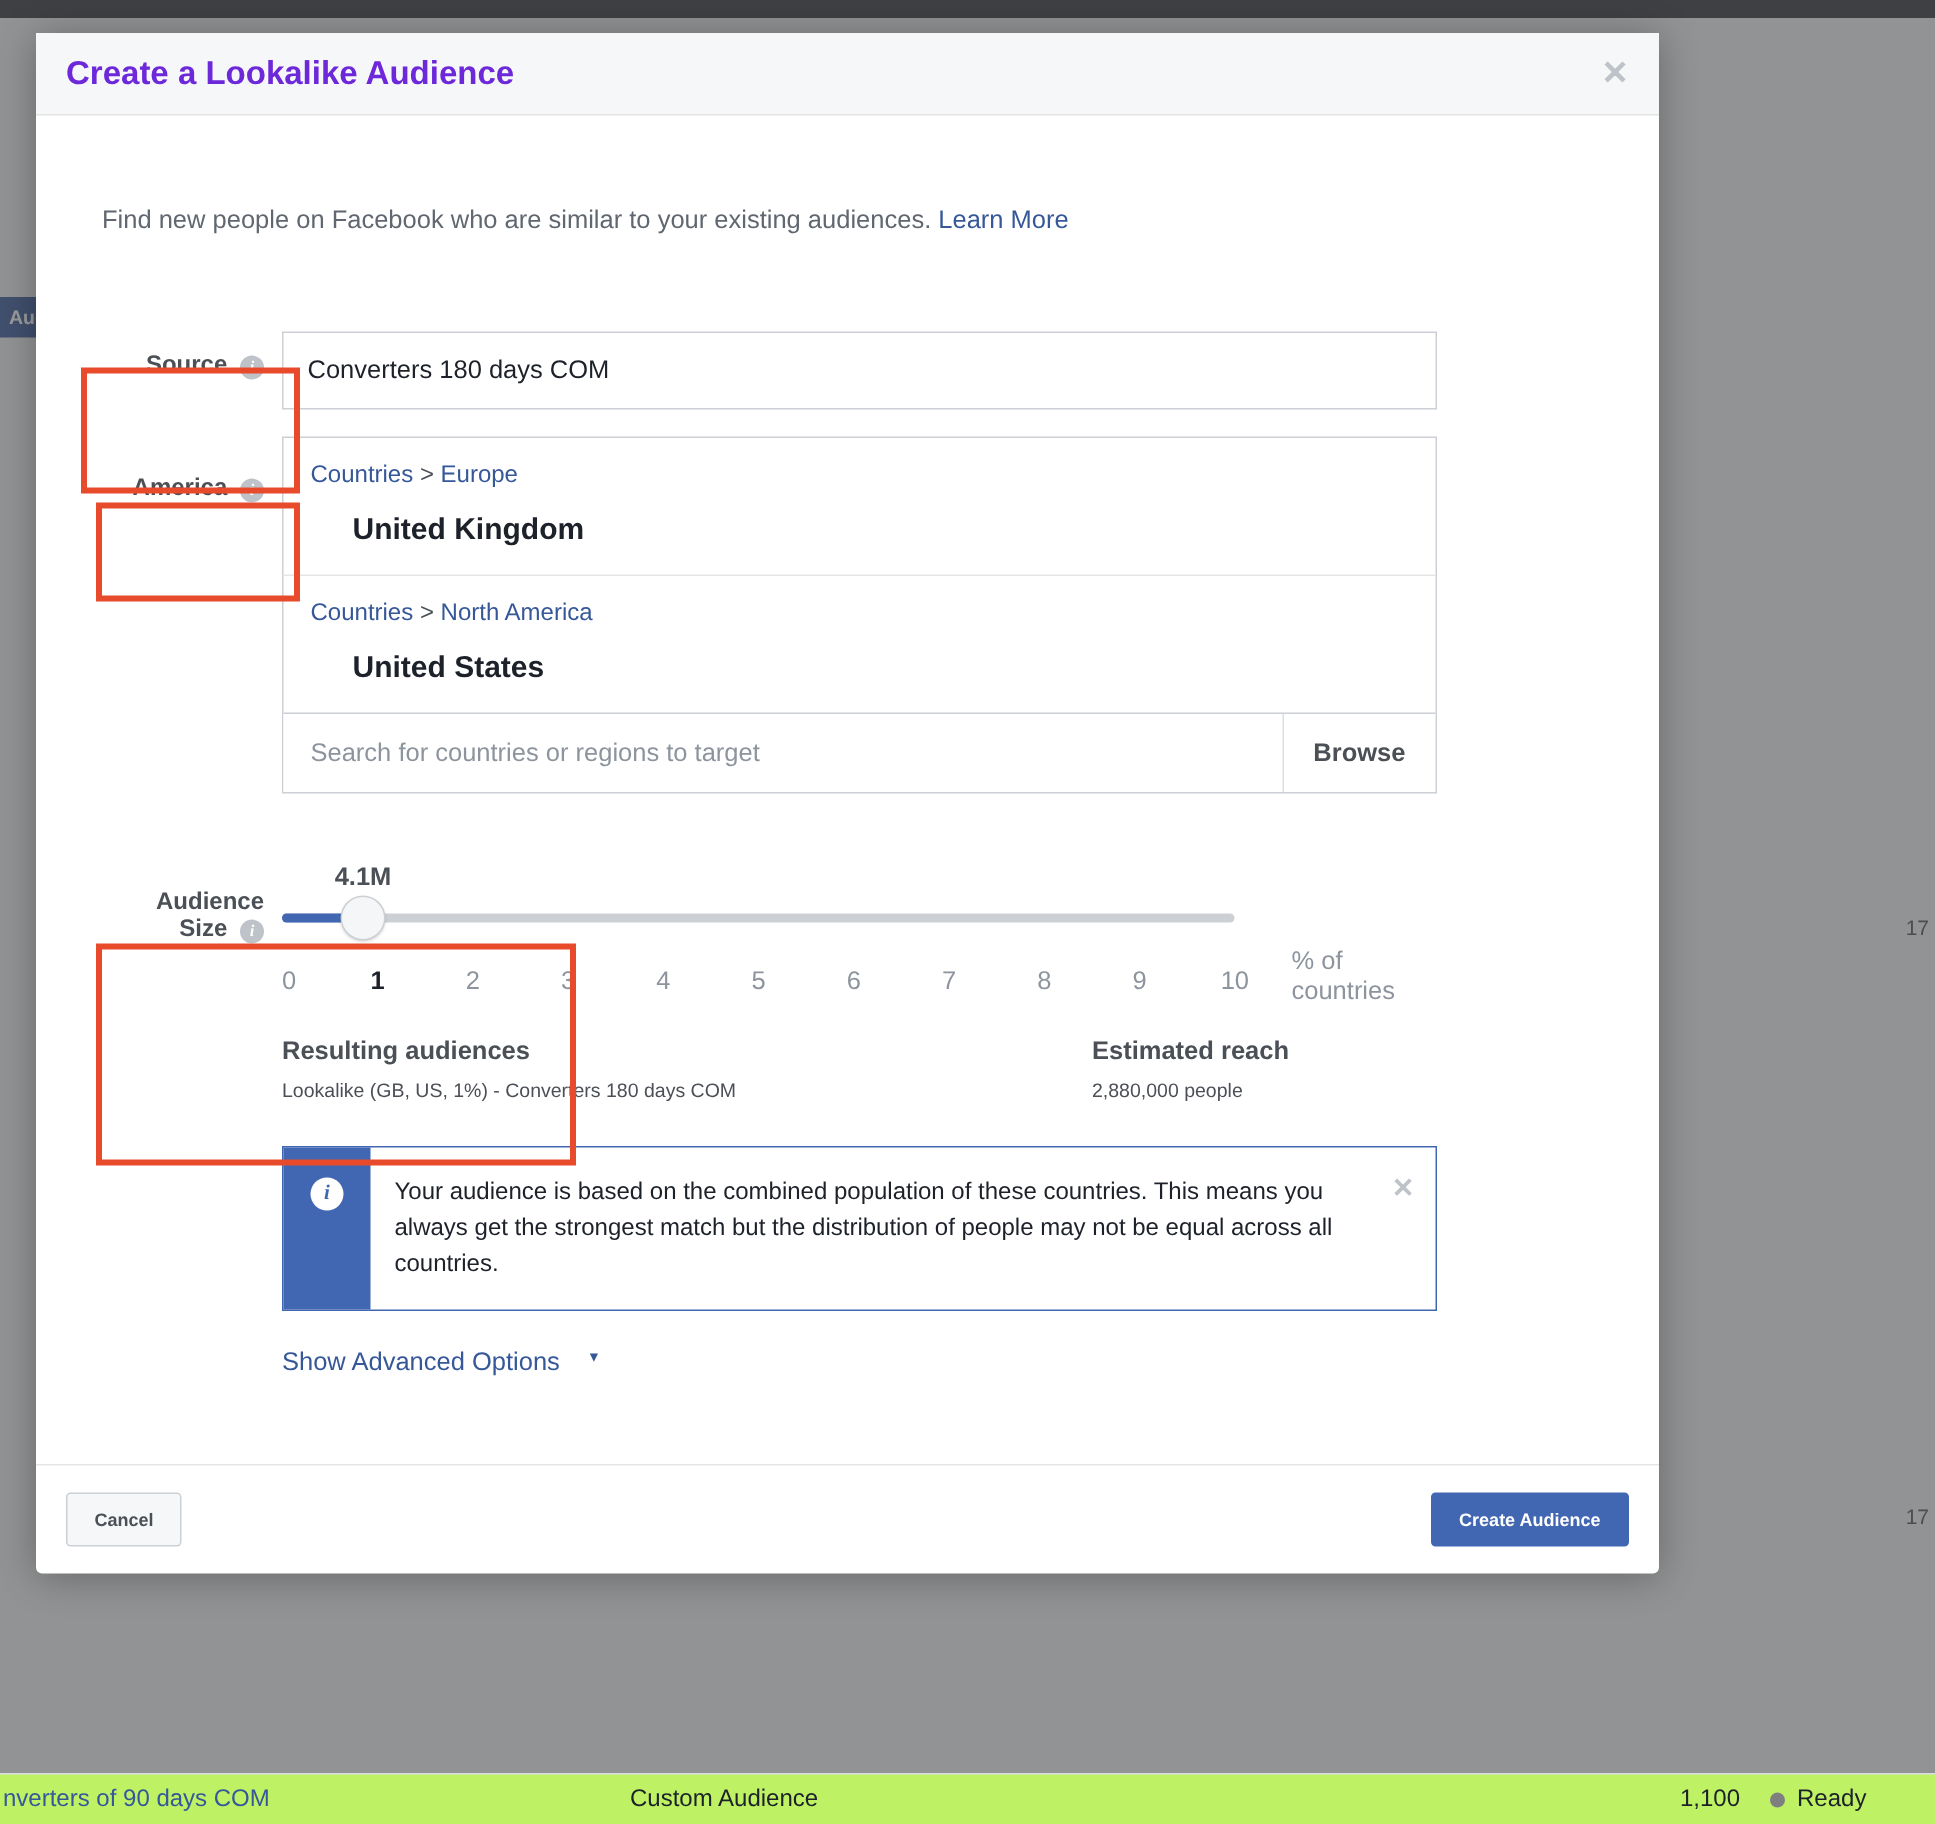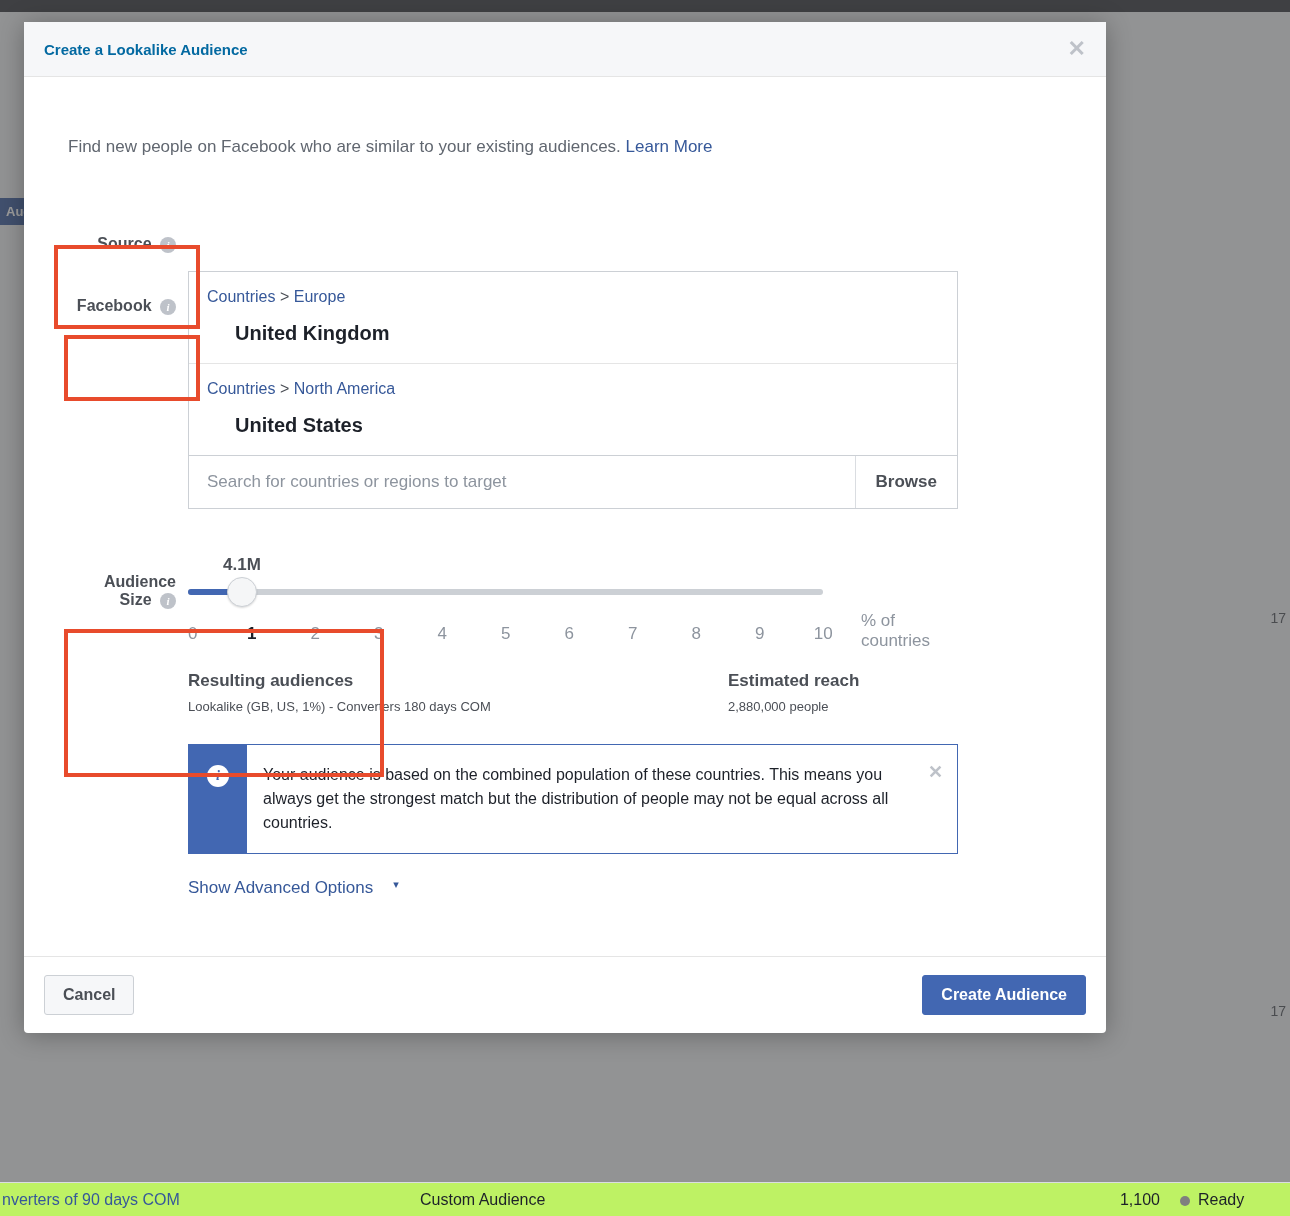--- a/index.html
+++ b/index.html
@@ -27,21 +27,21 @@
     border-radius: 4px;
     box-shadow: 0 2px 26px rgba(0,0,0,.3);
     display: flex; flex-direction: column;
   }
   .modal-header {
     padding: 14px 20px;
     border-bottom: 1px solid #e5e5e5;
     background: #f6f7f9;
     display: flex; justify-content: space-between; align-items: center;
   }
-  .modal-title { font-size: 15px; font-weight: 700; color:#0369a1; }
+  .modal-title { font-size: 22px; font-weight: 700; color:#6d28d9; }
   .close-x { color:#bec2c9; font-size:22px; font-weight:700; cursor:pointer; }
   .modal-body { padding: 60px 44px 10px 44px; }
   .intro { text-align: left; color:#616770; font-size:17px; margin-bottom: 64px; }
   .intro a { color:#365899; text-decoration:none; }
   .row { display:flex; align-items:flex-start; margin-bottom: 18px; }
   .row-label {
     width: 120px; text-align:right; padding-right:12px;
     color:#4b4f56; font-weight:700; font-size:16px;
     padding-top: 14px;
     position: relative;
@@ -99,21 +99,21 @@
   .note-box { width:770px; margin-top:30px; border:1px solid #4267b2; display:flex; align-items:stretch; }
   .note-icon { width:58px; background:#4267b2; display:flex; align-items:flex-start; justify-content:center; padding-top:20px; }
   .note-icon span { width:22px; height:22px; border-radius:50%; background:#fff; color:#4267b2; display:flex; align-items:center; justify-content:center; font-weight:700; font-style:italic; font-family:Georgia,serif; font-size:14px;}
   .note-text { flex:1; padding:18px 44px 18px 16px; font-size:16px; color:#1d2129; line-height:1.5; position:relative; }
   .note-close { position:absolute; top:14px; right:14px; color:#bec2c9; font-size:18px; font-weight:700; cursor:pointer; }
 
   .adv-link { width:770px; margin-top:24px; color:#365899; font-size:17px; cursor:pointer; display:flex; align-items:flex-start;gap:14px; }
   .adv-caret { margin-left:6px; font-size:11px; color:#365899; }
 
   .modal-footer { border-top:1px solid #e5e5e5; padding:18px 20px; display:flex; justify-content:space-between; align-items:center; margin-top:30px;}
-  .btn { border-radius:3px; padding:10px 18px; font-size:16px; font-weight:700; cursor:pointer; border:1px solid transparent; }
+  .btn { border-radius:3px; padding:10px 18px; font-size:12px; font-weight:700; cursor:pointer; border:1px solid transparent; }
   .btn-cancel { background:#f6f7f9; color:#4b4f56; border-color:#ccd0d5; }
   .btn-primary { background:#4267b2; color:#fff; border-color:#4267b2; }
 
   
   .bg-rows { position:absolute; top:70px; left:0; right:0; bottom:0; color:#365899; font-size:14px; filter:blur(.2px);}
   .bg-pill { position:absolute; top:128px; left:0; background:#365899; color:#fff; padding:6px 6px; font-weight:700; font-size:13px;}
   .ready-dot{display:inline-block;width:10px;height:10px;border-radius:50%;background:#7f7f7f;margin-right:8px;position:relative;top:1px;}
 </style>
 </head>
 <body>
@@ -143,25 +143,28 @@
 
     <div class="intro">
       <span>Find new people on Facebook who are similar to your existing audiences. </span><a href="#">Learn More</a>
     </div>
 
     <div class="row">
       <div class="row-label">
         <span>Source</span>
         <span class="info-badge">i</span>
       </div>
+      <div class="row-body">
+        <input class="source-input" value="Converters 180 days COM" style="">
+      </div>
     </div>
 
     <div class="row">
       <div class="row-label" style="padding-top:26px;">
-        <span>Facebook</span>
+        <span>America</span>
         <span class="info-badge">i</span>
       </div>
       <div class="row-body">
         <div class="loc-box">
           <div class="loc-item">
             <div class="loc-bc">
               <a href="#">Countries</a> &gt; <a href="#">Europe</a>
             </div>
             <div class="loc-selected">United Kingdom</div>
           </div>

